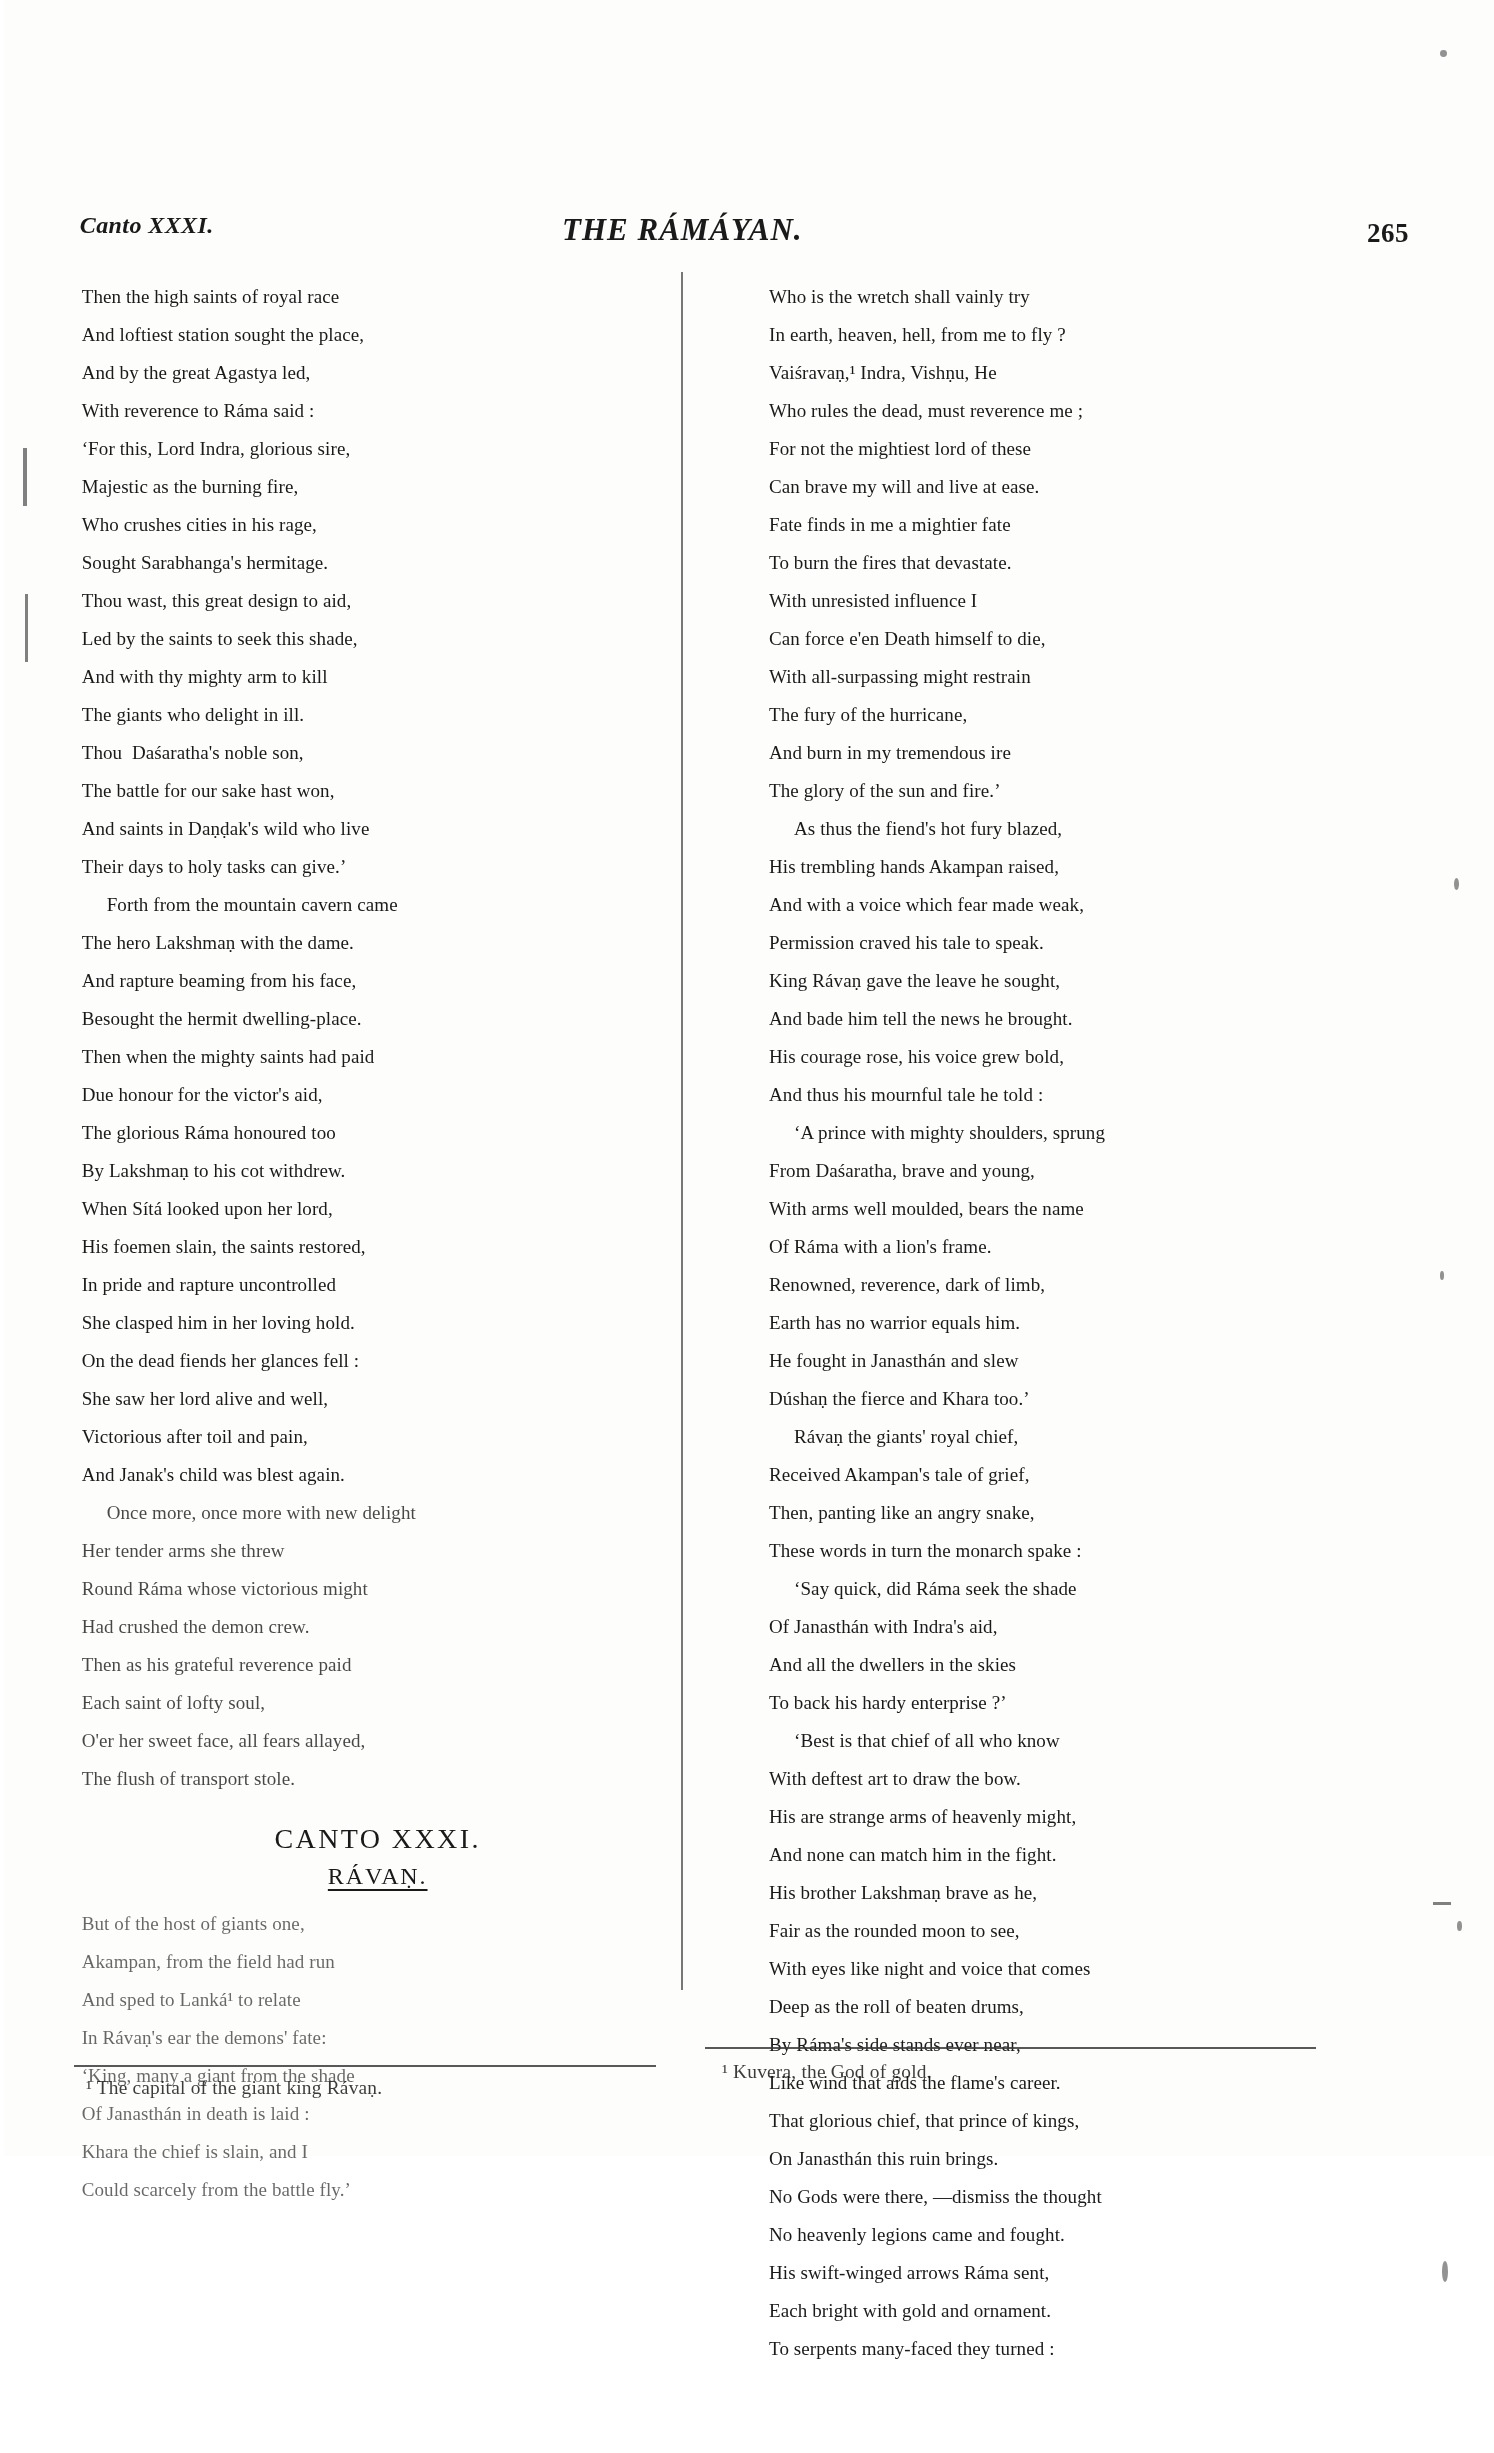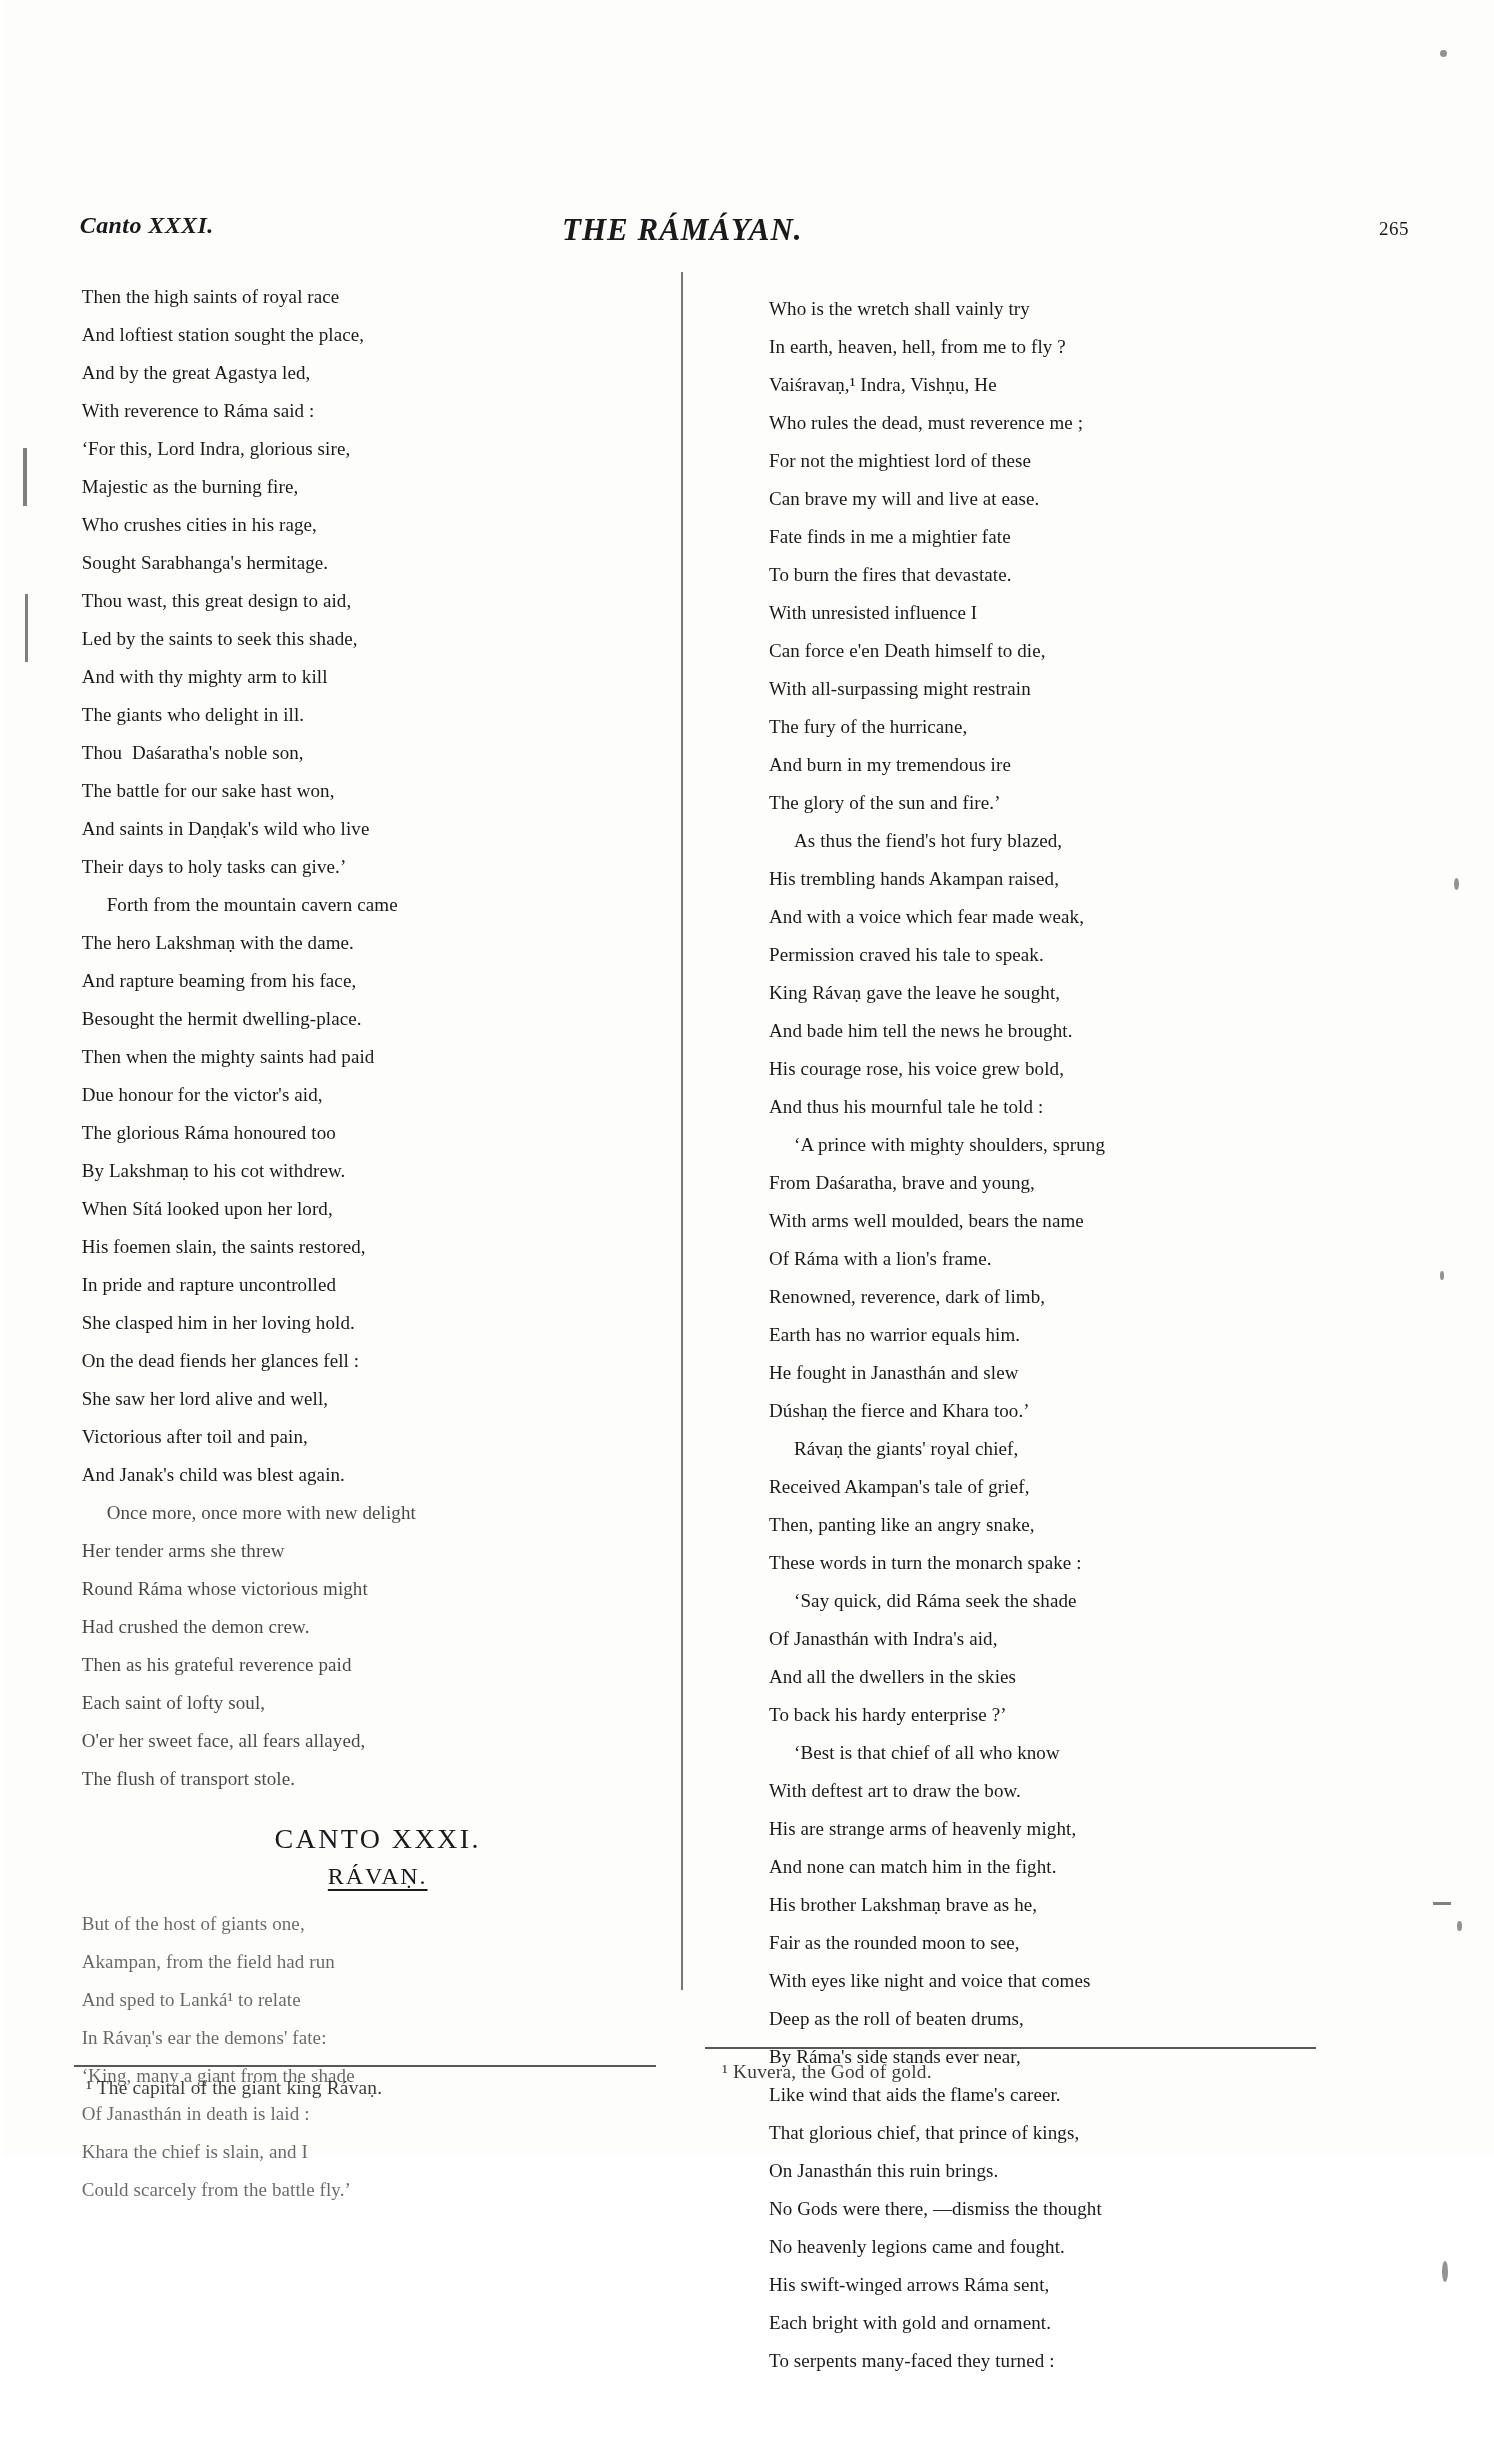--- a/index.html
+++ b/index.html
@@ -54,38 +54,38 @@
     position: absolute;
     left: 490px; top: 0;
     font-style: italic;
     font-weight: bold;
     font-size: 31px;
     letter-spacing: 1px;
   }
   .header .pageno {
     position: absolute;
     right: 41px; top: 5.8px;
-    font-weight: normal;
-    font-size: 19px;
+    font-weight: bold;
+    font-size: 27px;
     letter-spacing: 0.5px;
   }
 
   .columns {
     position: absolute;
     left: 68px;
     top: 278px;
     width: 1378px;
   }
   .col {
     position: absolute;
     top: 0;
     width: 592px;
   }
   .col-left { left: 9.7px; }
-  .col-right { left: 697px; margin-top: 12px; }
+  .col-right { left: 697px; }
 
   .rule {
     position: absolute;
     top: 272px;
     left: 677px;
     width: 1.9px;
     height: 1718px;
     background: #4a4a4a;
     opacity: .75;
   }

